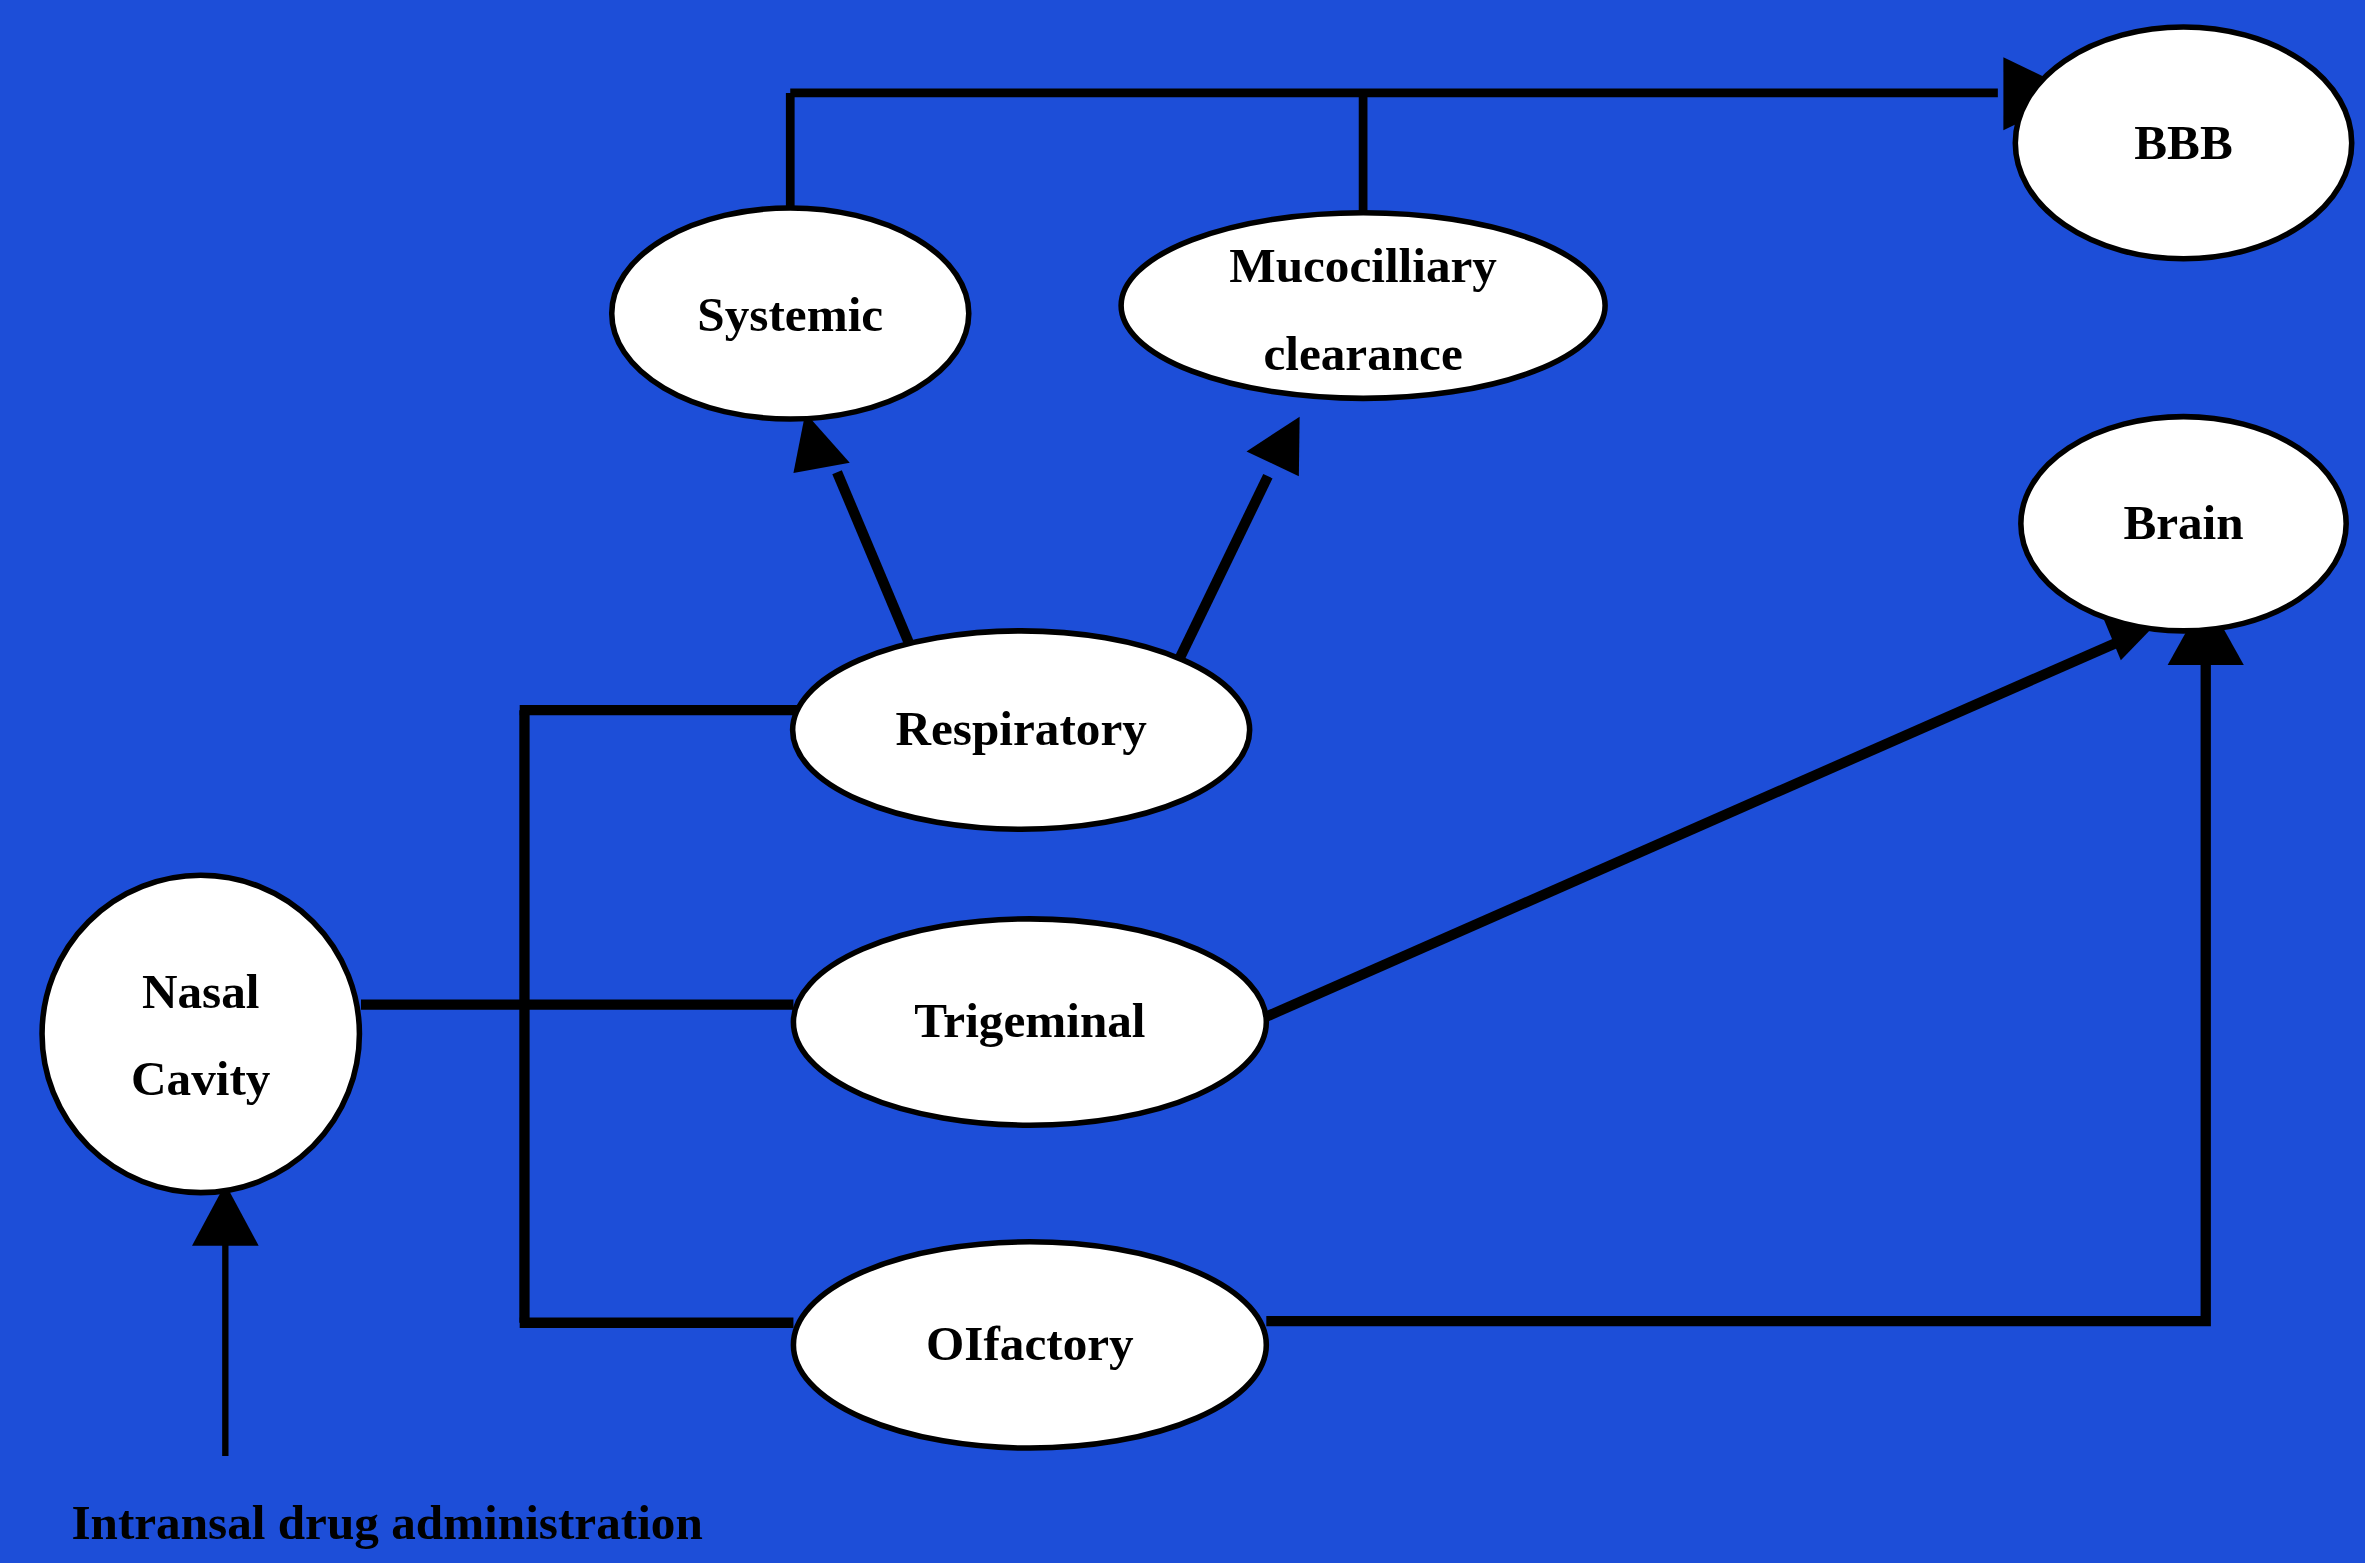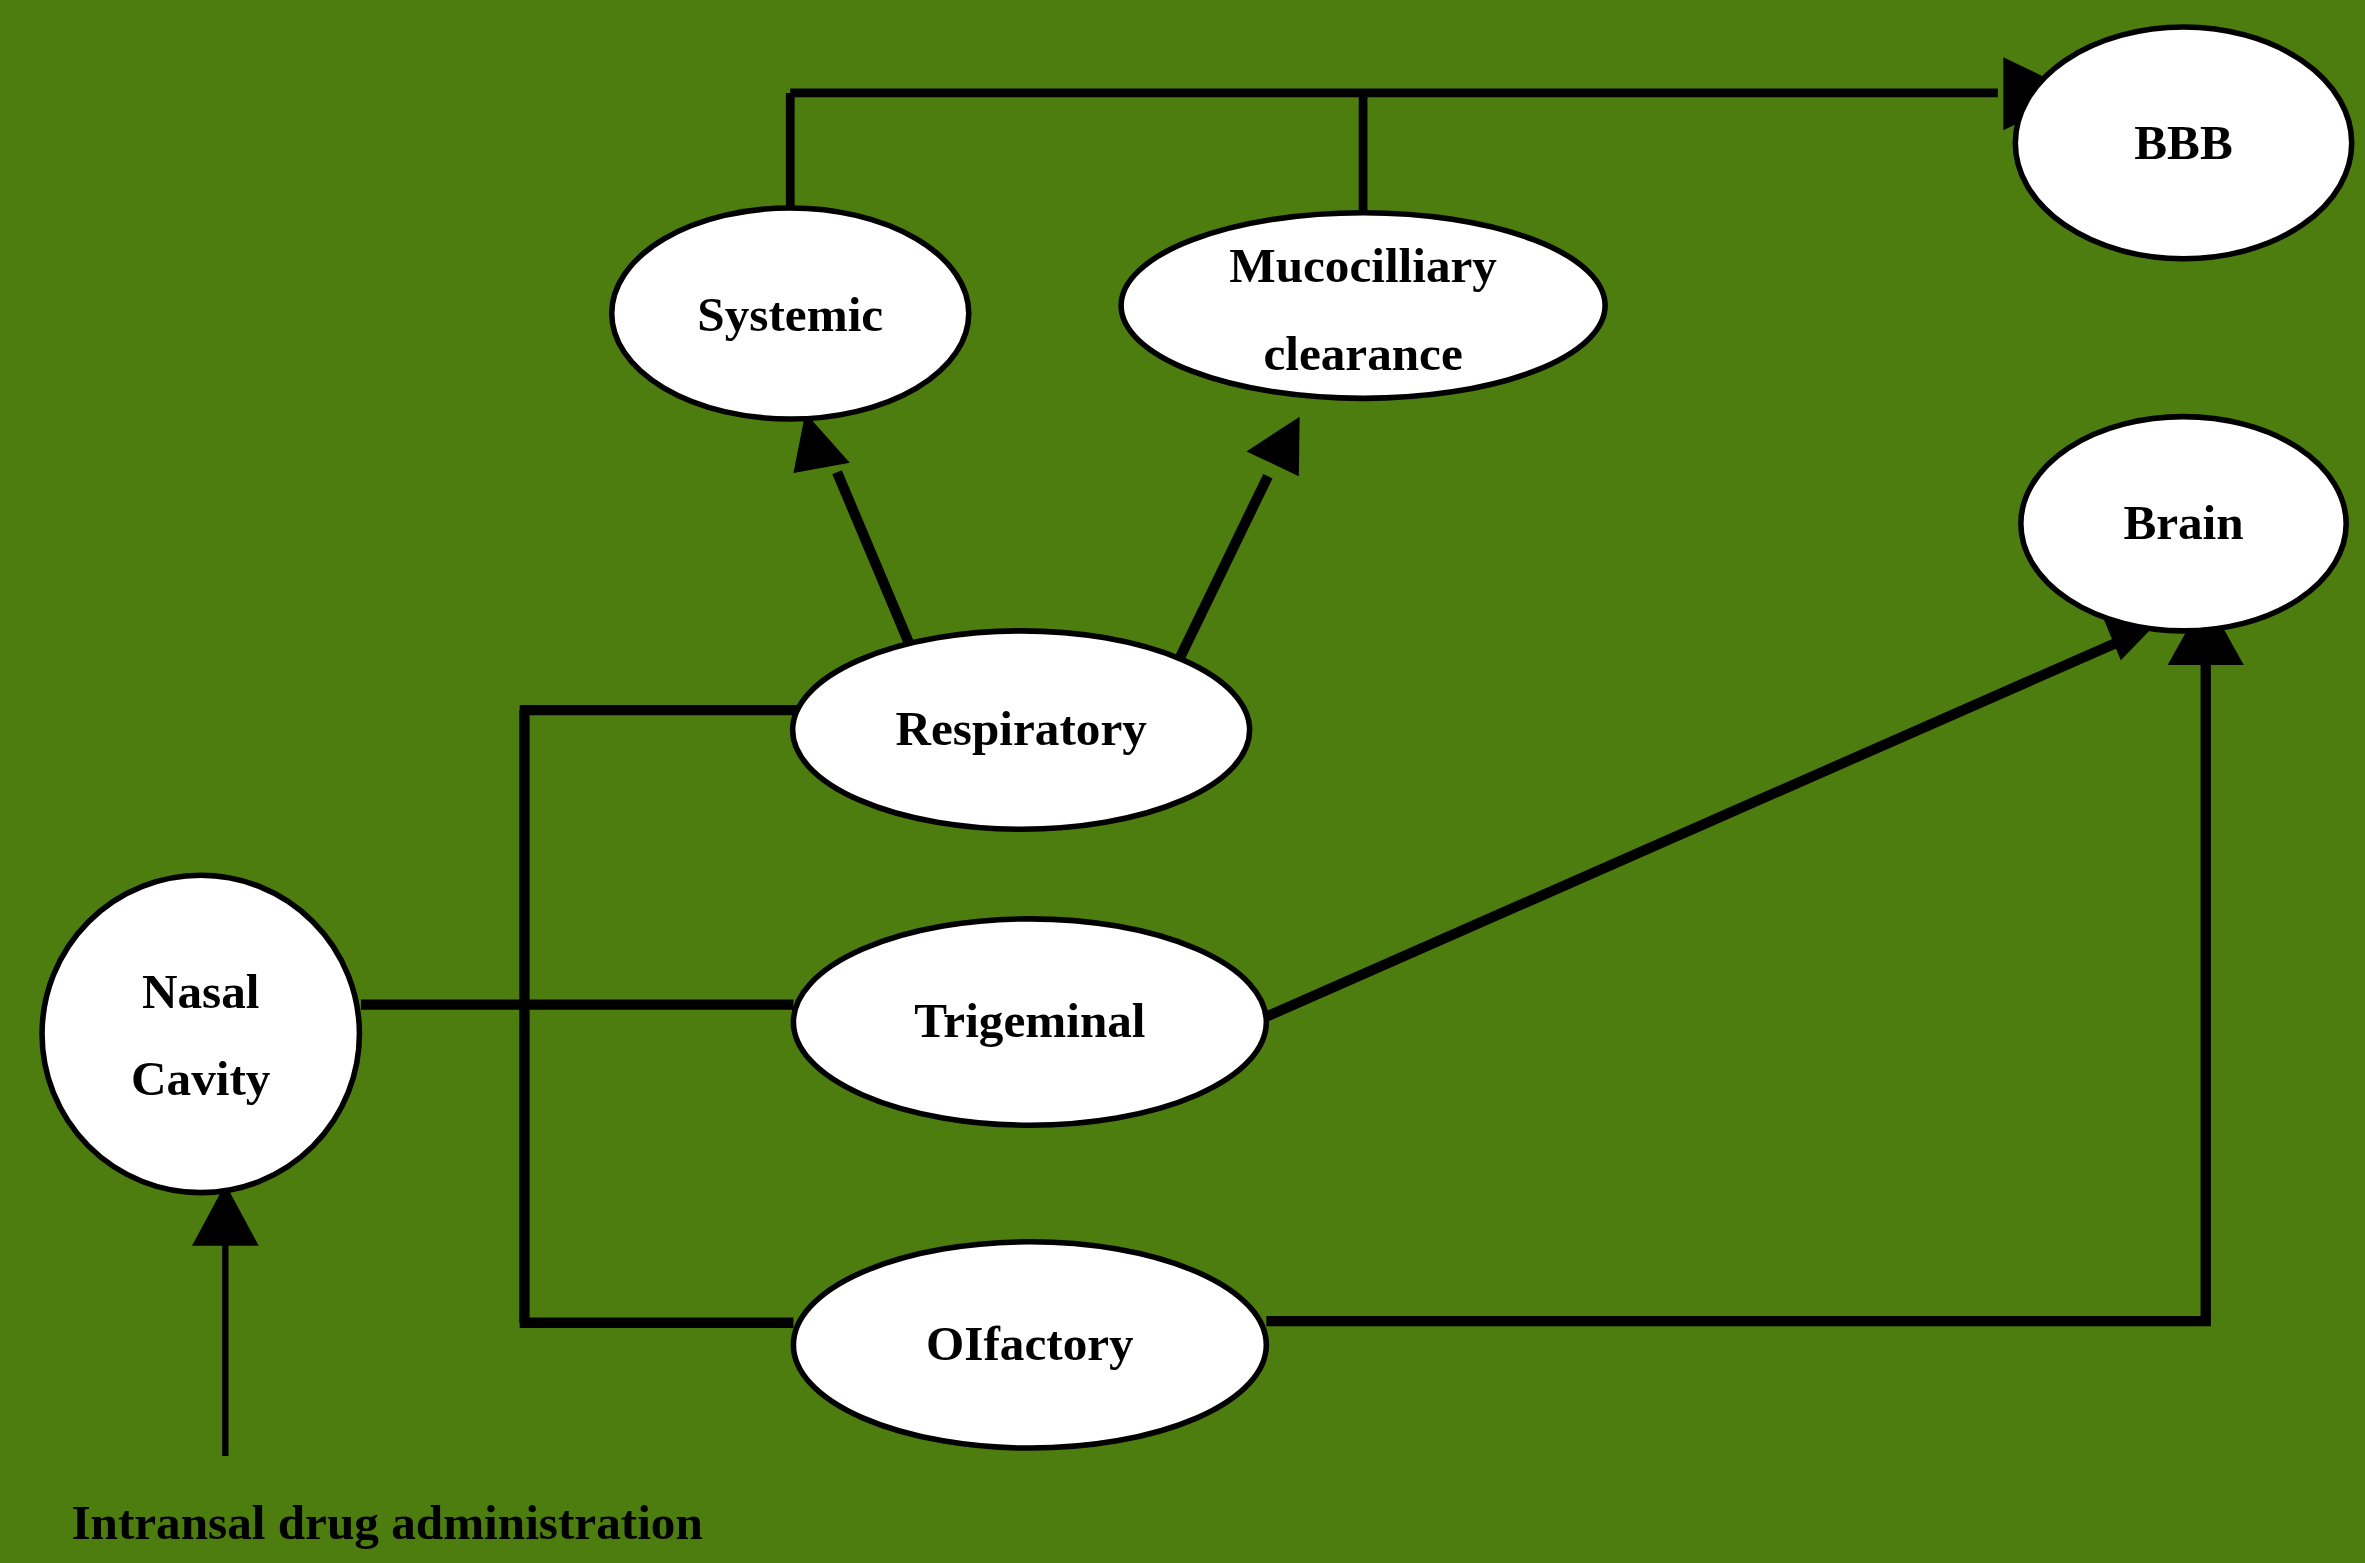--- a/index.html
+++ b/index.html
@@ -11,21 +11,21 @@
   body {
     width: 2366px;
     height: 1564px;
     overflow: hidden;
     font-family: "Liberation Serif", "DejaVu Serif", serif;
   }
   #diagram-root {
     position: relative;
     width: 2366px;
     height: 1564px;
-    background: #4d7c0f;
+    background: #1d4ed8;
   }
   svg#diagram-canvas {
     position: absolute;
     top: 0;
     left: 0;
     width: 2366px;
     height: 1564px;
     display: block;
   }
   .node-shape {

